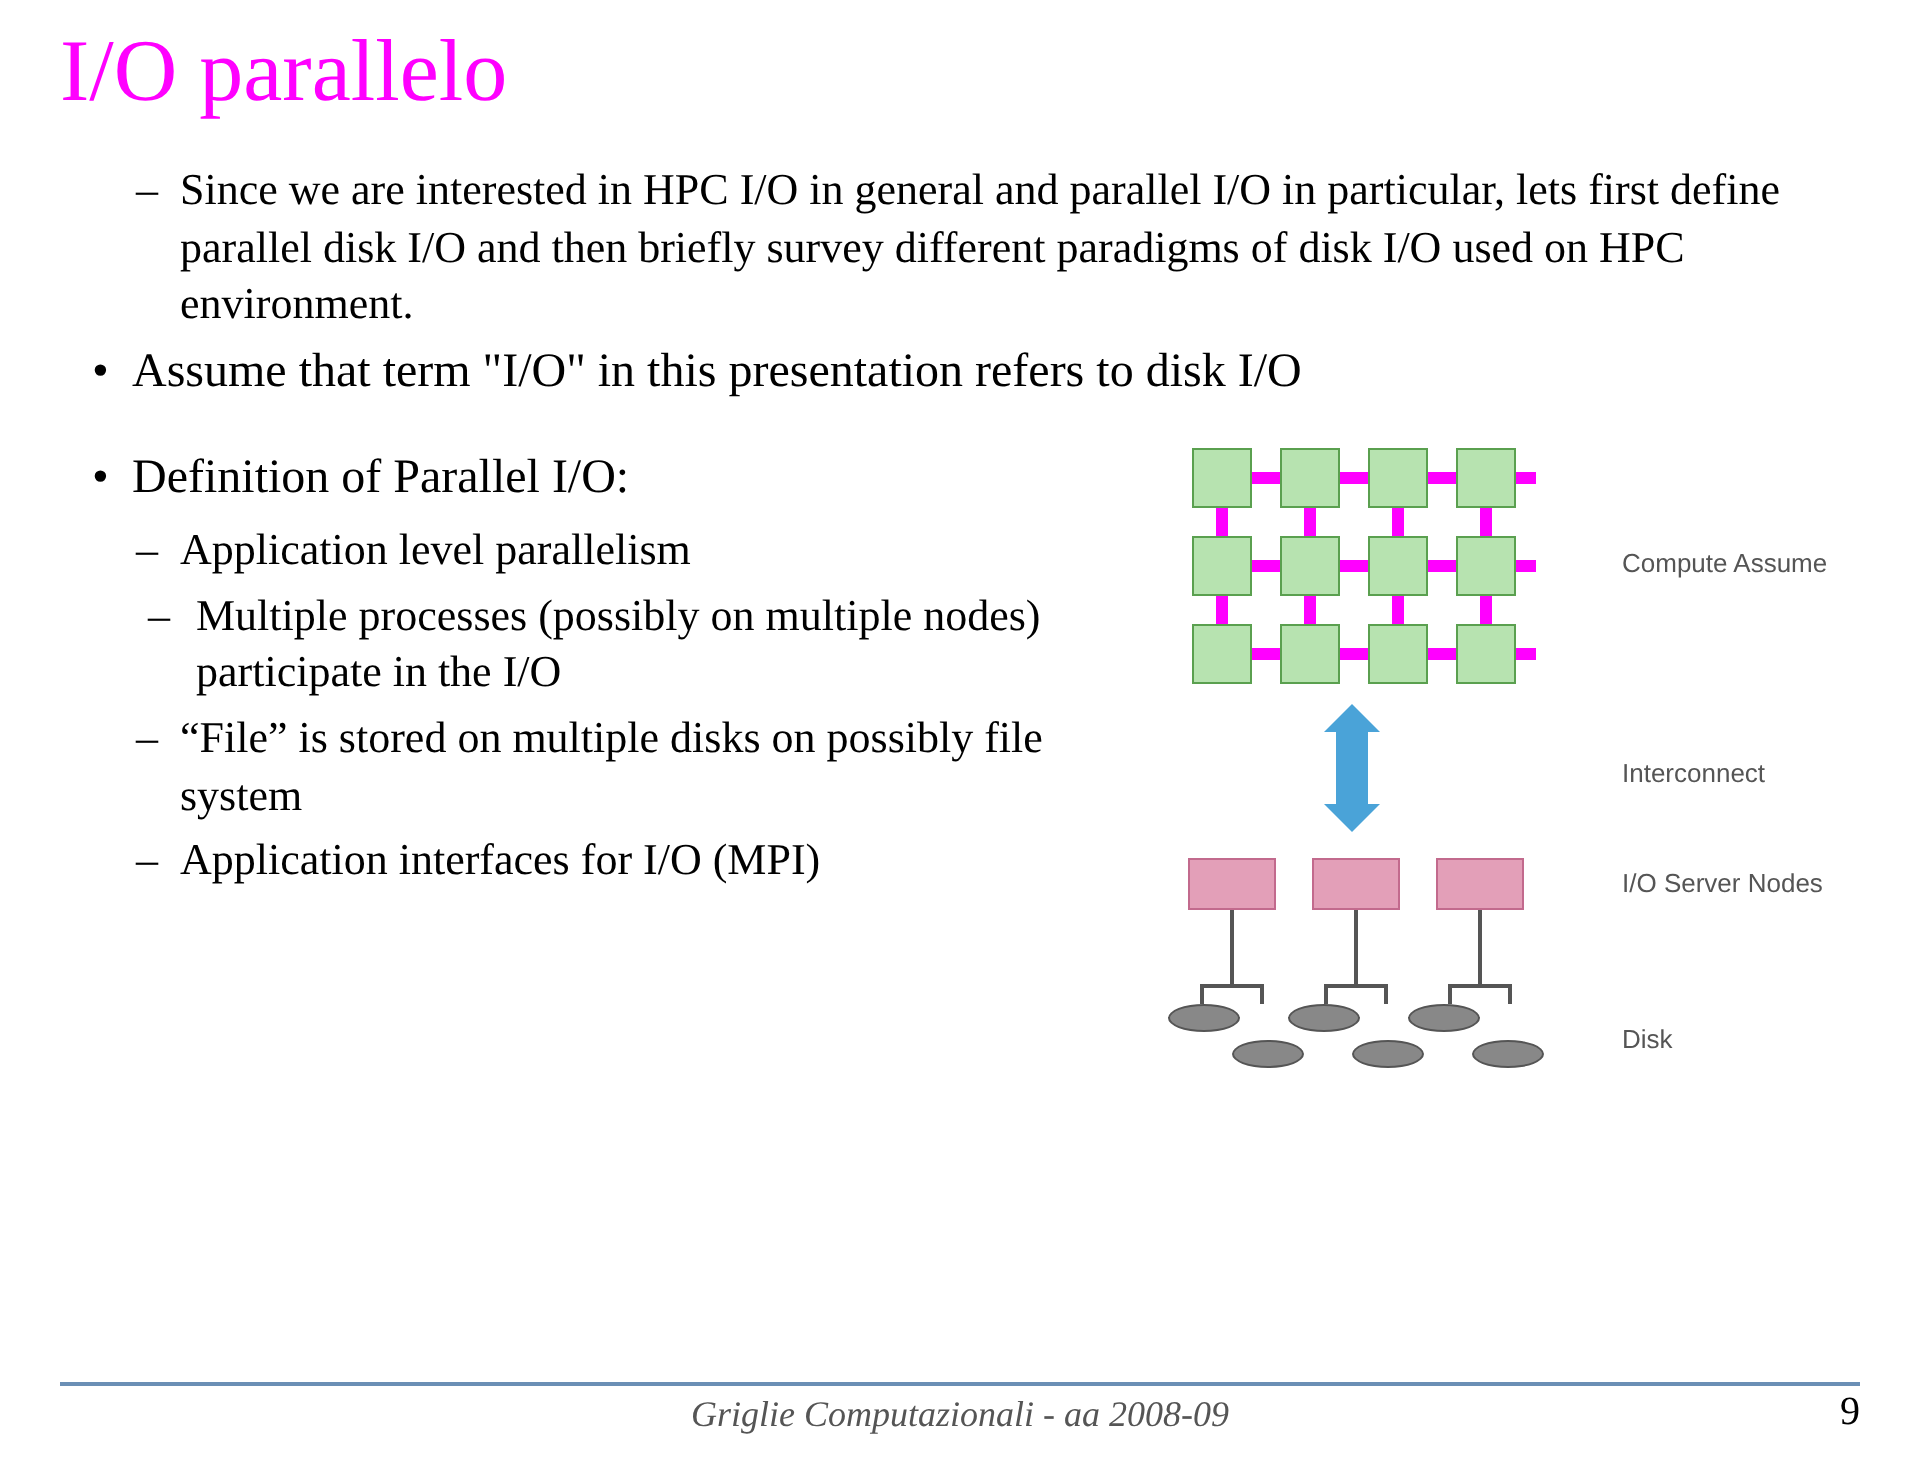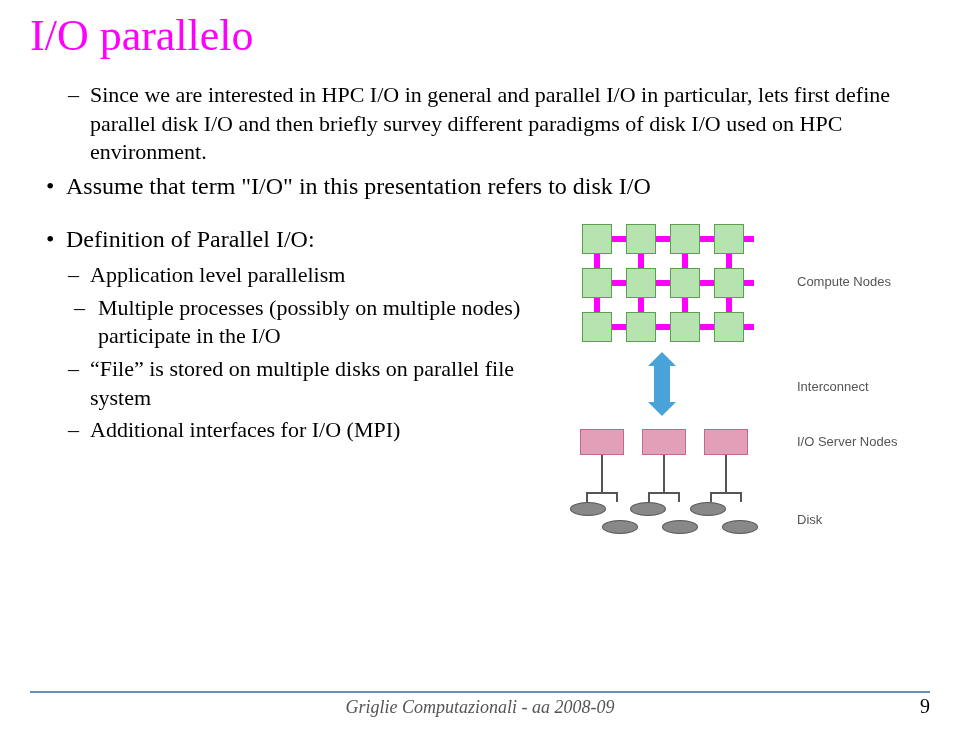--- a/index.html
+++ b/index.html
@@ -54,21 +54,21 @@
     position: absolute;
     left: 26px;
     top: 0;
   }
   .bullet-l2.indent {
     padding-left: 56px;
   }
   .bullet-l2.indent::before { left: 32px; }
   .two-col {
     display: flex;
-    gap: 10px;
+    gap: 24px;
     margin-top: 22px;
   }
   .left-col { flex: 0 0 500px; }
   .right-col {
     flex: 0 0 380px;
     display: flex;
     align-items: flex-start;
     justify-content: center;
   }
   
@@ -157,22 +157,22 @@
   <div class="content">
 
     <div class="bullet-l2">Since we are interested in HPC I/O in general and parallel I/O in particular, lets first define parallel disk I/O and then briefly survey different paradigms of disk I/O used on HPC environment.</div>
     <div class="bullet-l1">Assume that term "I/O" in this presentation refers to disk I/O</div>
 
     <div class="two-col">
       <div class="left-col">
         <div class="bullet-l1">Definition of Parallel I/O:</div>
         <div class="bullet-l2">Application level parallelism</div>
         <div class="bullet-l2 indent"> Multiple processes (possibly on multiple nodes) participate in the I/O</div>
-        <div class="bullet-l2">“File” is stored on multiple disks on parallel file system</div>
-        <div class="bullet-l2">Additional interfaces for I/O (MPI)</div>
+        <div class="bullet-l2">“File” is stored on multiple disks on possibly file system</div>
+        <div class="bullet-l2">Application interfaces for I/O (MPI)</div>
       </div>
 
       <div class="right-col">
         <div class="diagram">
 
           <div class="hline" style="left:20px; top:12px; width:172px;"></div>
           <div class="hline" style="left:20px; top:56px; width:172px;"></div>
           <div class="hline" style="left:20px; top:100px; width:172px;"></div>
           <div class="vline" style="left:32px; top:12px; height:94px;"></div>
           <div class="vline" style="left:76px; top:12px; height:94px;"></div>
@@ -190,21 +190,21 @@
             <div class="compute-node"></div>
             <div class="compute-node"></div>
             <div class="compute-node"></div>
           </div>
           <div class="node-row" style="left:20px; top:88px;">
             <div class="compute-node"></div>
             <div class="compute-node"></div>
             <div class="compute-node"></div>
             <div class="compute-node"></div>
           </div>
-          <div class="diag-label" style="left:235px; top:50px;">Compute Nodes</div>
+          <div class="diag-label" style="left:235px; top:50px;">Compute Assume</div>
 
           <div class="arrow-head-up" style="left:86px; top:128px;"></div>
           <div class="arrow-shaft" style="left:92px; top:140px; height:40px;"></div>
           <div class="arrow-head-down" style="left:86px; top:178px;"></div>
           <div class="diag-label" style="left:235px; top:155px;">Interconnect</div>
 
           <div class="node-row" style="left:18px; top:205px; gap:18px;">
             <div class="server-node"></div>
             <div class="server-node"></div>
             <div class="server-node"></div>

